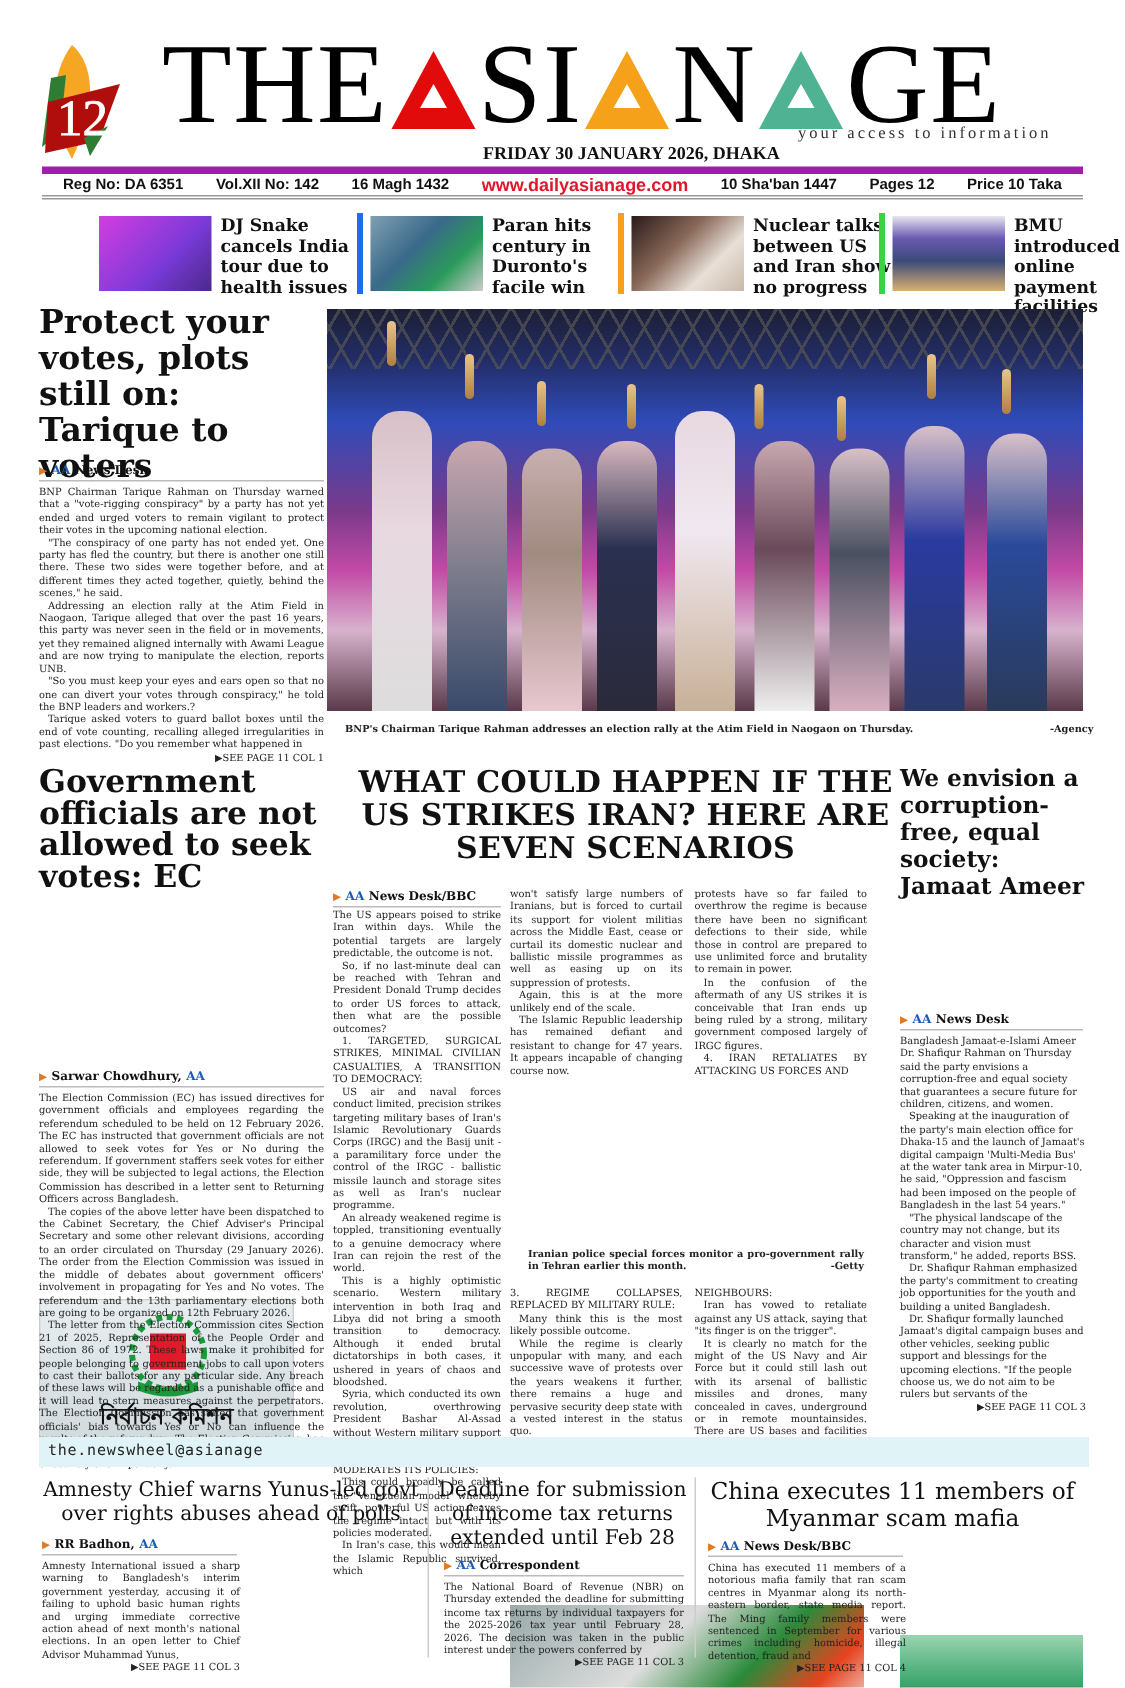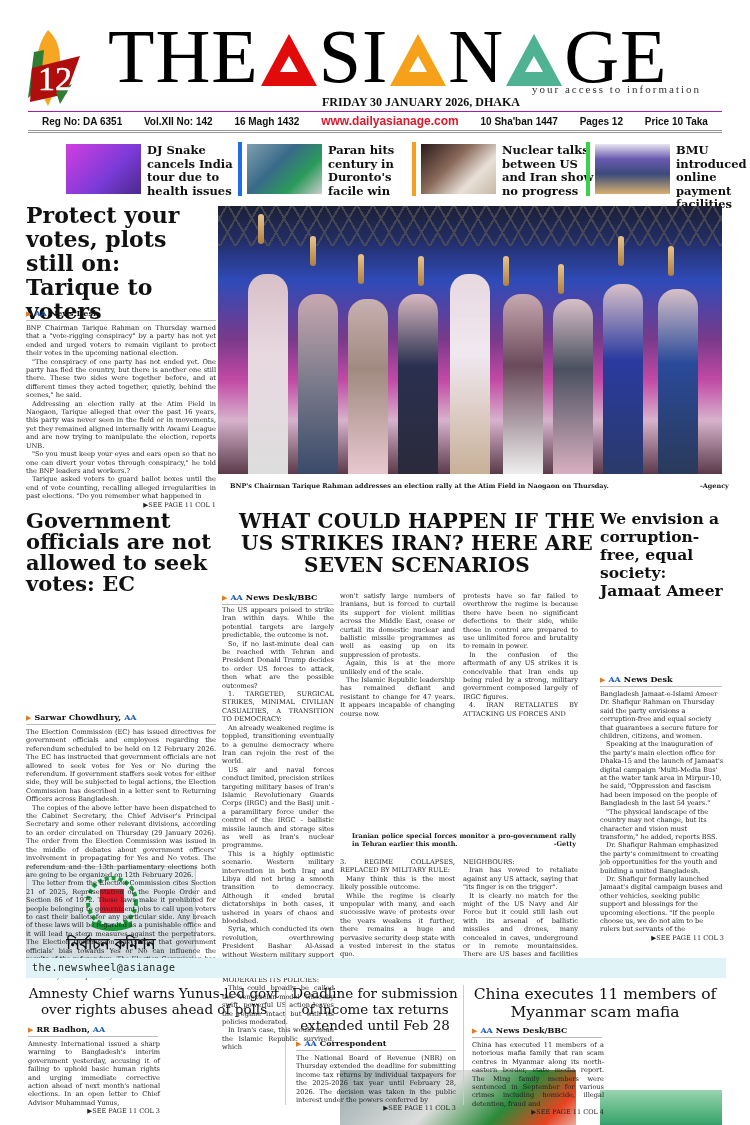--- a/index.html
+++ b/index.html
@@ -13,21 +13,21 @@
   .masthead-title { left: 108px; top: 16px; width: 580px; height: 80px; font-family: "Liberation Serif", serif; font-size: 76px; letter-spacing: 1px; line-height: 80px; white-space: nowrap; color: #000; display: flex; align-items: center; }
   .masthead-title span { display: inline-block; }
   .tri { display: inline-block; width: 0; height: 0; border-left: 28px solid transparent; border-right: 28px solid transparent; border-bottom: 52px solid; position: relative; margin: 0 2px; top: 4px; }
   .tri::after { content: ""; position: absolute; left: -9px; top: 22px; border-left: 9px solid transparent; border-right: 9px solid transparent; border-bottom: 16px solid #fff; }
   .tri.red { border-bottom-color: #e10b0b; }
   .tri.orange { border-bottom-color: #f6a11a; }
   .tri.green { border-bottom-color: #4fb293; }
   .tagline { left: 532px; top: 83px; font-family: "Liberation Serif", serif; font-size: 11px; letter-spacing: 2px; color: #333; }
   .dateline { left: 285px; top: 95px; font-family: "Liberation Serif", serif; font-size: 12px; font-weight: bold; color: #111; margin-left: 37px; }
 
-  .infobar { left: 28px; top: 111px; width: 694px; height: 22px; border-top: 1px solid #a21caf; border-bottom: 3px double #999; display: flex; justify-content: space-between; align-items: center; padding: 0 14px; font-family: "Liberation Sans", sans-serif; font-size: 10px; font-weight: bold; }
+  .infobar { left: 28px; top: 111px; width: 694px; height: 22px; border-top: 5px solid #a21caf; border-bottom: 3px double #999; display: flex; justify-content: space-between; align-items: center; padding: 0 14px; font-family: "Liberation Sans", sans-serif; font-size: 10px; font-weight: bold; }
   .infobar .url { color: #e0162b; font-size: 12px; }
 
   
   .teasers { left: 26px; top: 142px; width: 700px; height: 54px; }
   .teaser { position: absolute; top: 0; height: 54px; display: flex; padding-left: 40px; }
   .teaser .bar { width: 4px; height: 54px; margin-right: 5px; }
   .teaser .thumb { width: 75px; height: 50px; margin-top: 2px; }
   .teaser .txt { font-weight: bold; font-size: 11.5px; line-height: 13.5px; margin-left: 6px; width: 95px; margin-top: 2px; }
 
   
@@ -172,22 +172,22 @@
 <div class="abs headline" style="left:232px;top:510px;width:370px;text-align:center;font-size:20px;line-height:22px;letter-spacing:0.2px;">WHAT COULD HAPPEN IF THE US STRIKES IRAN? HERE ARE SEVEN SCENARIOS</div>
 <div class="abs byline" style="left:222px;top:592px;width:112px;">
   <span class="arrow">▶</span>
   <span class="aa">AA</span>
   <span>News Desk/BBC</span>
 </div>
 <div class="abs body-text" style="left:222px;top:606px;width:112px;">
   <p style="text-indent:0">The US appears poised to strike Iran within days. While the potential targets are largely predictable, the outcome is not.</p>
   <p>So, if no last-minute deal can be reached with Tehran and President Donald Trump decides to order US forces to attack, then what are the possible outcomes?</p>
   <p>1. TARGETED, SURGICAL STRIKES, MINIMAL CIVILIAN CASUALTIES, A TRANSITION TO DEMOCRACY:</p>
+  <p>US air and naval forces conduct limited, precision strikes targeting military bases of Iran's Islamic Revolutionary Guards Corps (IRGC) and the Basij unit - a paramilitary force under the control of the IRGC - ballistic missile launch and storage sites as well as Iran's nuclear programme.</p>
   <p>An already weakened regime is toppled, transitioning eventually to a genuine democracy where Iran can rejoin the rest of the world.</p>
-  <p>US air and naval forces conduct limited, precision strikes targeting military bases of Iran's Islamic Revolutionary Guards Corps (IRGC) and the Basij unit - a paramilitary force under the control of the IRGC - ballistic missile launch and storage sites as well as Iran's nuclear programme.</p>
   <p>This is a highly optimistic scenario. Western military intervention in both Iraq and Libya did not bring a smooth transition to democracy. Although it ended brutal dictatorships in both cases, it ushered in years of chaos and bloodshed.</p>
   <p>Syria, which conducted its own revolution, overthrowing President Bashar Al-Assad without Western military support in 2024, has so far fared better.</p>
   <p>2. REGIME SURVIVES BUT MODERATES ITS POLICIES:</p>
   <p>This could broadly be called the "Venezuelan model" whereby swift, powerful US action leaves the regime intact but with its policies moderated.</p>
   <p>In Iran's case, this would mean the Islamic Republic survived, which</p>
 </div>
 <div class="abs body-text" style="left:340px;top:592px;width:115px;">
   <p style="text-indent:0">won't satisfy large numbers of Iranians, but is forced to curtail its support for violent militias across the Middle East, cease or curtail its domestic nuclear and ballistic missile programmes as well as easing up on its suppression of protests.</p>
   <p>Again, this is at the more unlikely end of the scale.</p>
   <p>The Islamic Republic leadership has remained defiant and resistant to change for 47 years. It appears incapable of changing course now.</p>

